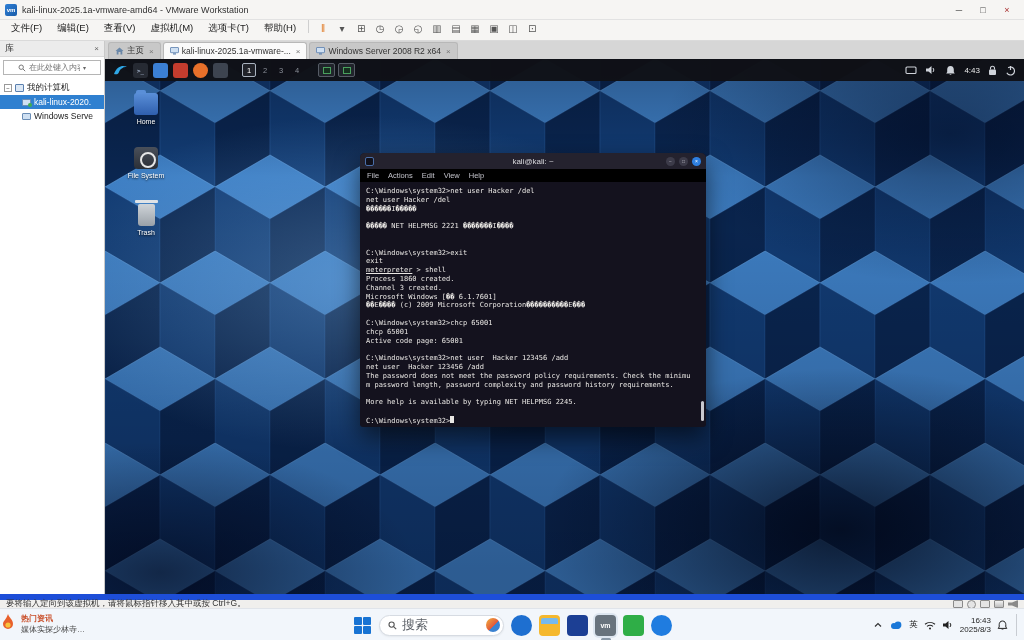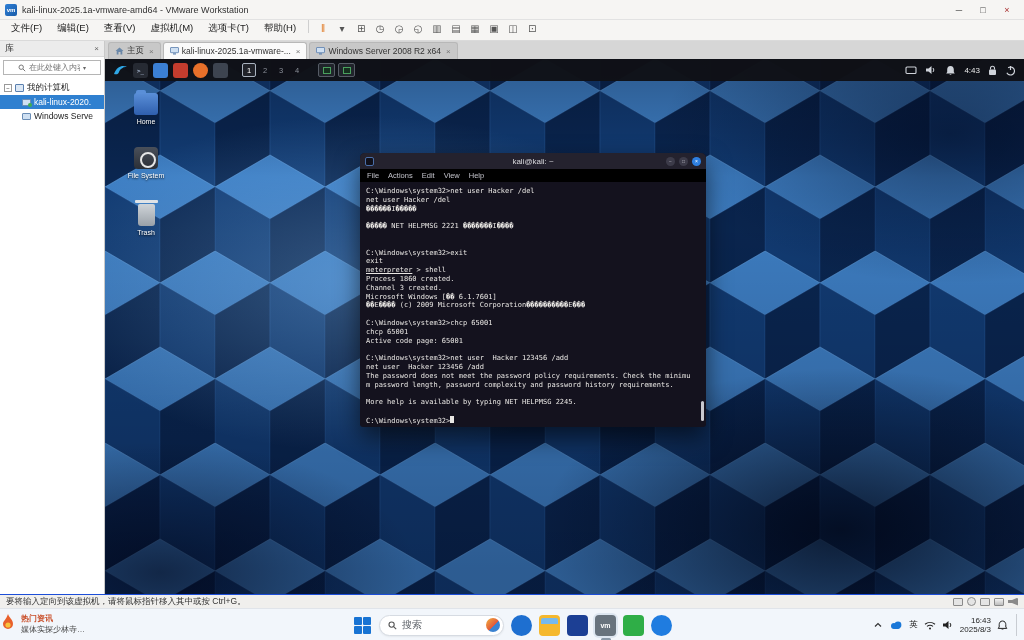--- a/index.html
+++ b/index.html
@@ -91,37 +91,37 @@
 .term-btn.close{background:#2e7fe0;color:#fff;}
 .term-menubar{height:13px;background:#000000;display:flex;align-items:center;gap:9px;padding:0 7px;flex:0 0 auto;}
 .term-menu-item{font-size:7.5px;color:#c2c2ca;}
 .term-body{flex:1;padding:5px 6px 4px 6px;font-family:"DejaVu Sans Mono","Liberation Mono",monospace;font-size:7px;line-height:8.8px;color:#e9e7e4;white-space:pre;position:relative;overflow:hidden;}
 .t-line{height:8.8px;}
 .u{text-decoration:underline;}
 .cursor{display:inline-block;width:4px;height:7.5px;background:#e9e7e4;vertical-align:-1px;}
 .term-scrollbar{position:absolute;right:2px;bottom:6px;width:3px;height:20px;background:#c9c9cf;border-radius:2px;}
 
 
-.vmw-statusbar{height:14px;background:#f0efed;border-top:1px solid #1d4ed8;display:flex;align-items:center;padding:0 6px;font-size:8.5px;color:#333;flex:0 0 auto;}
+.vmw-statusbar{height:14px;background:#f0efed;border-top:6px solid #1d4ed8;display:flex;align-items:center;padding:0 6px;font-size:8.5px;color:#333;flex:0 0 auto;}
 .status-devices{margin-left:auto;display:flex;gap:4px;align-items:center;}
 .device{width:10px;height:8px;border:1px solid #8a8a8a;background:#e4e4e4;border-radius:1px;}
 .device[data-name="cd-rom-icon"]{border-radius:50%;width:9px;height:9px;}
 .device[data-name="sound-icon"]{clip-path:polygon(0 30%,40% 30%,100% 0,100% 100%,40% 70%,0 70%);border:none;background:#8a8a8a;}
 .device[data-name="usb-icon"]{background:linear-gradient(#f2f2f2,#bdbdbd);}
 
 
 .taskbar{position:absolute;left:0;top:608px;width:1024px;height:32px;background:#f2f6fb;border-top:1px solid #e0e4ea;}
 .tb-widget{position:absolute;left:0;top:4px;display:flex;gap:5px;}
 .tb-widget-text .l1{font-size:8px;color:#c94f2a;font-weight:bold;}
 .tb-widget-text .l2{font-size:8px;color:#4a4a4a;}
 .tb-center{position:absolute;left:50%;top:0;height:32px;transform:translateX(-50%);display:flex;align-items:center;gap:7px;}
 .start-btn{width:20px;height:20px;border-radius:4px;display:grid;grid-template-columns:8px 8px;grid-template-rows:8px 8px;gap:1px;place-content:center;}
 .start-btn i{background:#1873d3;border-radius:1px;}
 .search-pill{width:125px;height:21px;border-radius:11px;background:#fff;border:1px solid #d6dbe2;display:flex;align-items:center;padding:0 3px 0 8px;gap:5px;box-shadow:0 1px 2px rgba(0,0,0,.06);}
-.search-pill .ph{font-size:10px;color:#5a5f66;flex:1;}
+.search-pill .ph{font-size:13px;color:#5a5f66;flex:1;}
 .search-cam{width:14px;height:14px;border-radius:50%;background:linear-gradient(135deg,#f3b23c,#e2593a 55%,#3b82d0 55%);flex:0 0 auto;}
 .tb-app{width:21px;height:21px;border-radius:4px;background:var(--c,#888);position:relative;display:flex;align-items:center;justify-content:center;color:#fff;font-size:7px;font-weight:bold;}
 .tb-app.round{border-radius:50%;}
 .tb-app.active{box-shadow:0 0 0 2px #dde6f0;}
 .tb-app.active:after{content:"";position:absolute;left:50%;transform:translateX(-50%);bottom:-5px;width:10px;height:3px;border-radius:2px;background:#8a99a8;}
 .tb-app[data-name="file-explorer-icon"]:before{content:"";position:absolute;left:2px;top:3px;right:2px;height:6px;background:#76b9ed;border-radius:2px 2px 0 0;}
 .tb-tray{position:absolute;right:6px;top:0;height:32px;display:flex;align-items:center;gap:6px;}
 .tray-ime{font-size:8.5px;color:#222;}
 .tray-clock{text-align:right;font-size:8px;color:#1f1f1f;line-height:9.5px;}
 .tray-edge{width:2px;height:22px;border-left:1px solid #c8ccd2;margin-left:2px;}

